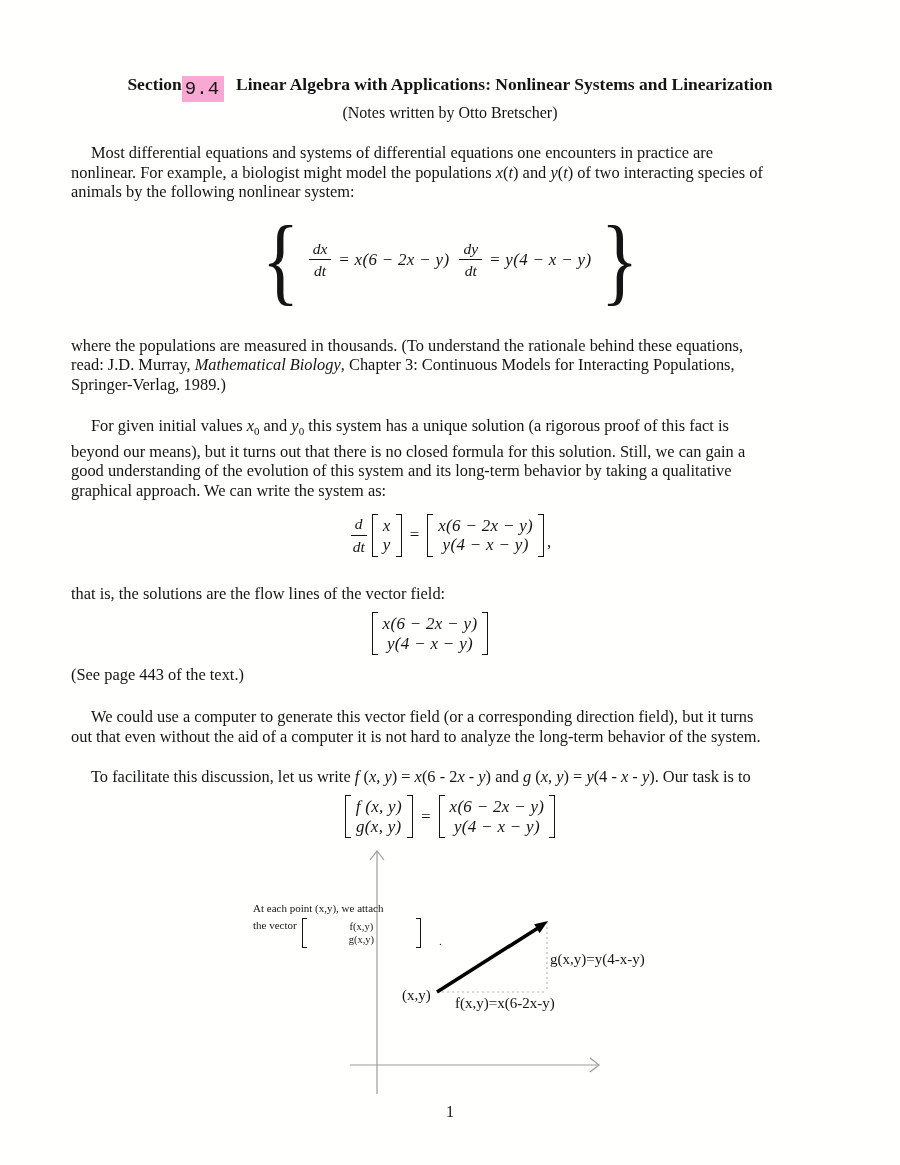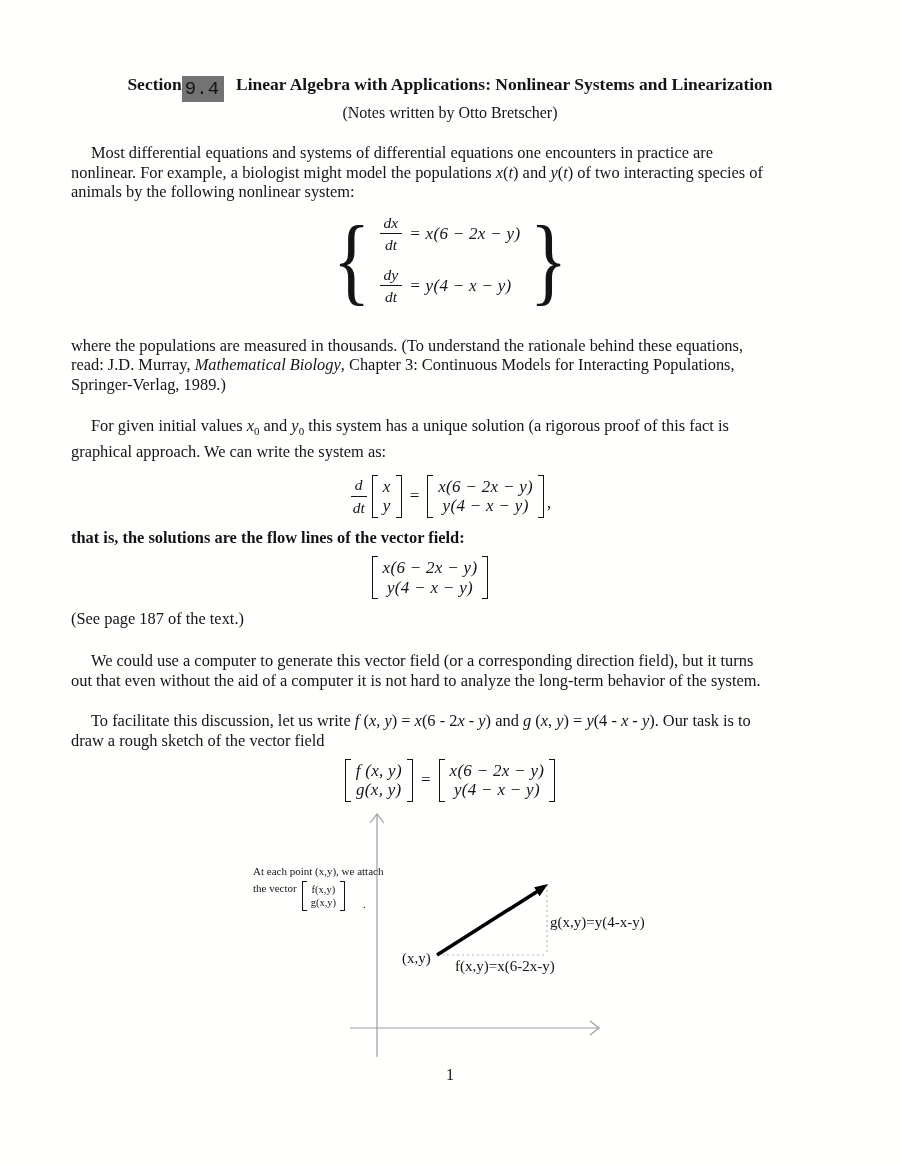--- a/index.html
+++ b/index.html
@@ -11,69 +11,69 @@
               line-height:24px;white-space:nowrap;}
   .secnum{display:inline-block;font-family:"Liberation Mono","DejaVu Sans Mono",monospace;
           font-weight:normal;font-size:19px;line-height:20px;padding:3px 5px 3px 3px;
           margin-right:12px;vertical-align:-4px;}
   .subtitle{text-align:center;font-size:16px;line-height:21px;}
   
   .para{font-size:16.4px;}
   .line{line-height:19.5px;white-space:nowrap;}
   .line.indent{padding-left:20px;margin-top:20px;}
   .m-p1{margin-top:18px;} .m-p2{margin-top:28px;} .m-p3{margin-top:22px;}
-  .m-flow{margin-top:9px;font-weight:bold;} .m-see{margin-top:8px;} .m-comp{margin-top:23px;}
+  .m-flow{margin-top:26px;} .m-see{margin-top:8px;} .m-comp{margin-top:23px;}
   .m-fac{margin-top:21px;}
   sub{font-size:11px;}
   
   .eq{display:flex;justify-content:center;align-items:center;}
   .eq-system{margin-top:10px;height:96px;}
   .eq-mform{margin-top:12px;height:46px;}
   .eq-vfield{margin-top:7px;height:46px;transform:translateX(-20px);}
   .eq-fg{margin-top:7px;height:46px;}
   .bigbrace{font-size:98px;line-height:92px;font-weight:400;display:inline-block;
             transform:scaleX(0.8);margin:0 1px;}
-  .sysrows{display:flex;flex-direction:column;gap:10px;margin:0 4px;}
+  .sysrows{display:flex;flex-direction:row;gap:10px;margin:0 4px;}
   .sysrow{display:flex;align-items:center;font-size:17px;}
   .frac{display:inline-flex;flex-direction:column;align-items:center;font-style:italic;
         font-size:15.5px;line-height:1;}
   .fnum{padding:2px 4px 3px;border-bottom:1.4px solid #141414;}
   .fden{padding:3px 4px 2px;}
   .rhs{font-style:italic;margin-left:7px;letter-spacing:0.3px;}
   .mat{display:inline-flex;align-items:stretch;margin:0 3px;}
   .mb{width:5px;}
   .mb.l{border-left:1.6px solid #141414;border-top:1.6px solid #141414;border-bottom:1.6px solid #141414;}
   .mb.r{border-right:1.6px solid #141414;border-top:1.6px solid #141414;border-bottom:1.6px solid #141414;}
   .mrows{display:flex;flex-direction:column;align-items:center;justify-content:center;
          padding:2px 5px;font-style:italic;font-size:17px;line-height:19.5px;letter-spacing:0.3px;}
   .eqsign{margin:0 5px;font-size:17px;}
   .comma{align-self:flex-end;font-size:17px;padding-bottom:6px;}
   
   .diagram{position:relative;margin-top:4px;height:255px;}
   .dsvg{position:absolute;left:0;top:0;}
   .ann{position:absolute;left:182px;top:57px;font-size:11px;line-height:14px;}
   .annrow{display:flex;align-items:flex-start;margin-top:3px;}
-  .ann .mat{margin:0 18px 0 5px;}
+  .ann .mat{margin:0 18px 0 5px;gap:38px;}
   .ann .mb{width:4px;}
   .ann .mb.l{border-left:1px solid #141414;border-top:1px solid #141414;border-bottom:1px solid #141414;}
   .ann .mb.r{border-right:1px solid #141414;border-top:1px solid #141414;border-bottom:1px solid #141414;}
   .ann .mrows{font-size:10.5px;line-height:13px;font-style:normal;padding:2px 4px;letter-spacing:0;}
   .annperiod{align-self:flex-end;}
   .dlabel{position:absolute;font-size:15px;white-space:nowrap;text-align:right;}
   .point-label{left:331px;top:143px;}
   .f-label{left:384px;top:151px;}
   .g-label{left:479px;top:107px;}
   .pagenum{margin-top:4px;text-align:center;font-size:16px;}
 </style>
 </head>
 <body>
 
 <div class="page">
 
-  <div class="title-line"><span>Section</span><span class="secnum" style="background-color: #737373;">9.4</span><span>Linear Algebra with Applications: Nonlinear Systems and Linearization</span></div>
+  <div class="title-line"><span>Section</span><span class="secnum" style="background-color: #f9a8d4;">9.4</span><span>Linear Algebra with Applications: Nonlinear Systems and Linearization</span></div>
   <div class="subtitle">(Notes written by Otto Bretscher)</div>
 
   <div class="para m-p1">
     <div class="line indent"><span>Most differential equations and systems of differential equations one encounters in practice are</span></div>
     <div class="line"><span>nonlinear. For example, a biologist might model the populations </span><i>x</i><span>(</span><i>t</i><span>) and </span><i>y</i><span>(</span><i>t</i><span>) of two interacting species of</span></div>
     <div class="line"><span>animals by the following nonlinear system:</span></div>
   </div>
 
   <div class="eq eq-system">
     <span class="bigbrace">{</span>
@@ -97,20 +97,22 @@
   </div>
 
   <div class="para m-p2">
     <div class="line"><span>where the populations are measured in thousands. (To understand the rationale behind these equations,</span></div>
     <div class="line"><span>read: J.D. Murray, </span><i>Mathematical Biology</i><span>, Chapter 3: Continuous Models for Interacting Populations,</span></div>
     <div class="line"><span>Springer-Verlag, 1989.)</span></div>
   </div>
 
   <div class="para m-p3">
     <div class="line indent"><span>For given initial values </span><i>x</i><sub>0</sub><span> and </span><i>y</i><sub>0</sub><span> this system has a unique solution (a rigorous proof of this fact is</span></div>
+    <div class="line"><span>beyond our means), but it turns out that there is no closed formula for this solution. Still, we can gain a</span></div>
+    <div class="line"><span>good understanding of the evolution of this system and its long-term behavior by taking a qualitative</span></div>
     <div class="line"><span>graphical approach. We can write the system as:</span></div>
   </div>
 
   <div class="eq eq-mform">
     <span class="frac">
         <span class="fnum">d</span>
         <span class="fden">dt</span>
       </span>
     <span class="mat">
         <span class="mb l"></span>
@@ -141,31 +143,30 @@
         <span class="mb l"></span>
         <span class="mrows">
           <span>x(6 − 2x − y)</span>
           <span>y(4 − x − y)</span>
         </span>
         <span class="mb r"></span>
       </span>
   </div>
 
   <div class="para m-see">
-    <div class="line"><span>(See page 187 of the text.)</span></div>
+    <div class="line"><span>(See page 443 of the text.)</span></div>
   </div>
 
   <div class="para m-comp">
     <div class="line indent"><span>We could use a computer to generate this vector field (or a corresponding direction field), but it turns</span></div>
     <div class="line"><span>out that even without the aid of a computer it is not hard to analyze the long-term behavior of the system.</span></div>
   </div>
 
   <div class="para m-fac">
     <div class="line indent"><span>To facilitate this discussion, let us write </span><i>f</i><span> (</span><i>x</i><span>, </span><i>y</i><span>) = </span><i>x</i><span>(6 - 2</span><i>x</i><span> - </span><i>y</i><span>) and </span><i>g</i><span> (</span><i>x</i><span>, </span><i>y</i><span>) = </span><i>y</i><span>(4 - </span><i>x</i><span> - </span><i>y</i><span>). Our task is to</span></div>
-    <div class="line"><span>draw a rough sketch of the vector field</span></div>
   </div>
 
   <div class="eq eq-fg">
     <span class="mat">
         <span class="mb l"></span>
         <span class="mrows">
           <span>f (x, y)</span>
           <span>g(x, y)</span>
         </span>
         <span class="mb r"></span>

